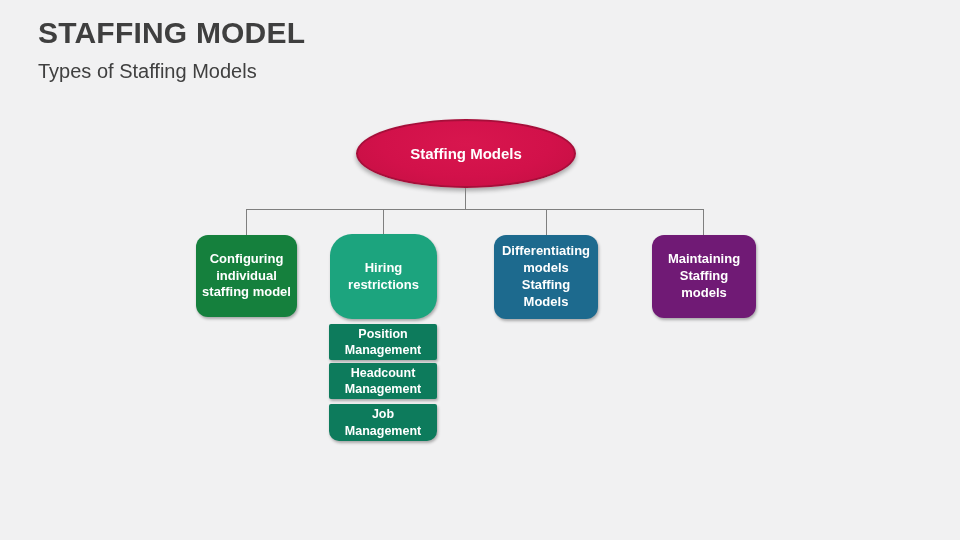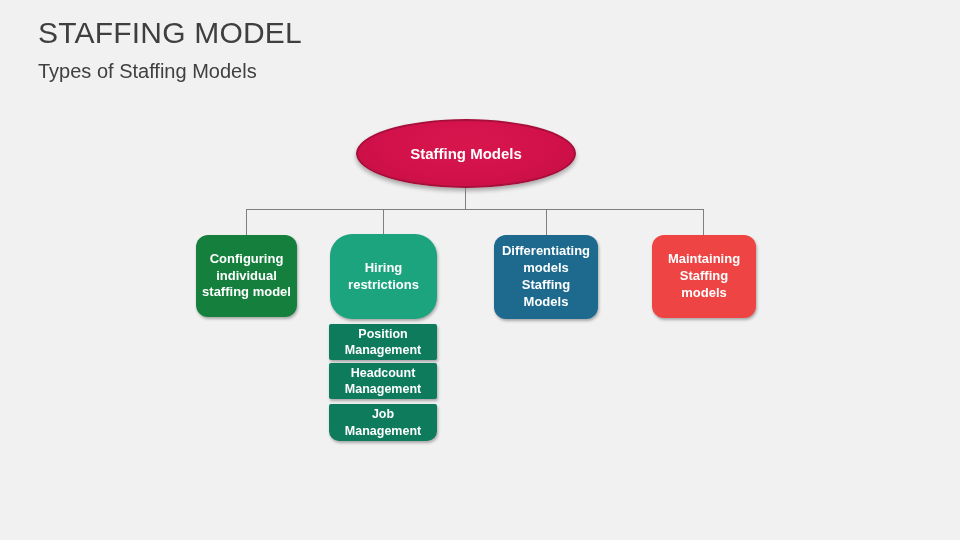--- a/index.html
+++ b/index.html
@@ -3,21 +3,21 @@
 <meta charset="utf-8">
 <style>
   html,body{margin:0;padding:0;}
   body{
     width:960px;height:540px;position:relative;overflow:hidden;
     background:#F1F1F2;
     font-family:"Liberation Sans","DejaVu Sans",sans-serif;
   }
   .slide-title{
     position:absolute;left:38px;top:16px;
-    font-size:30px;font-weight:normal;color:#3F3F3F;letter-spacing:.2px;
+    font-size:30px;font-weight:bold;color:#3F3F3F;letter-spacing:.2px;
   }
   .slide-subtitle{
     position:absolute;left:38px;top:60px;
     font-size:20px;font-weight:normal;color:#404040;
   }
   .node{
     position:absolute;display:flex;align-items:center;justify-content:center;
     text-align:center;color:#FFFFFF;font-weight:bold;
     box-shadow:1px 2px 3px rgba(0,0,0,0.30);
     box-sizing:border-box;
@@ -26,21 +26,21 @@
     left:356px;top:119px;width:220px;height:69px;border-radius:50%;
     background:radial-gradient(ellipse at 50% 35%, #D8164E 0%, #D2114A 55%, #C30F42 100%);
     border:2px solid #A60F3A;
     font-size:15px;
     box-shadow:0 3px 4px rgba(0,0,0,0.30);
   }
   .box{border-radius:12px;font-size:13px;line-height:1.3;padding:4px 6px;}
   .box-configuring{left:196px;top:235px;width:101px;height:82px;background:#15803d;}
   .box-hiring{left:330px;top:234px;width:107px;height:85px;background:#1CA47E;border-radius:22px;}
   .box-differentiating{left:494px;top:235px;width:104px;height:84px;background:#1D6A8E;}
-  .box-maintaining{left:652px;top:235px;width:104px;height:83px;background:#ef4444;}
+  .box-maintaining{left:652px;top:235px;width:104px;height:83px;background:#701a75;}
   .subbox{
     left:329px;width:108px;background:#0D7B5C;border-radius:2px;
     font-size:12.5px;line-height:1.3;padding:18px 4px;
   }
   .subbox-position{top:324px;height:35px;}
   .subbox-headcount{top:363px;height:36px;align-items:center;}
   .subbox-job{top:404px;height:37px;border-radius:2px 2px 10px 10px;}
   .connector{position:absolute;background:#7F7F7F;}
   .conn-stem{left:465px;top:188px;width:1px;height:21px;}
   .conn-hbar{left:246px;top:209px;width:458px;height:1px;}

